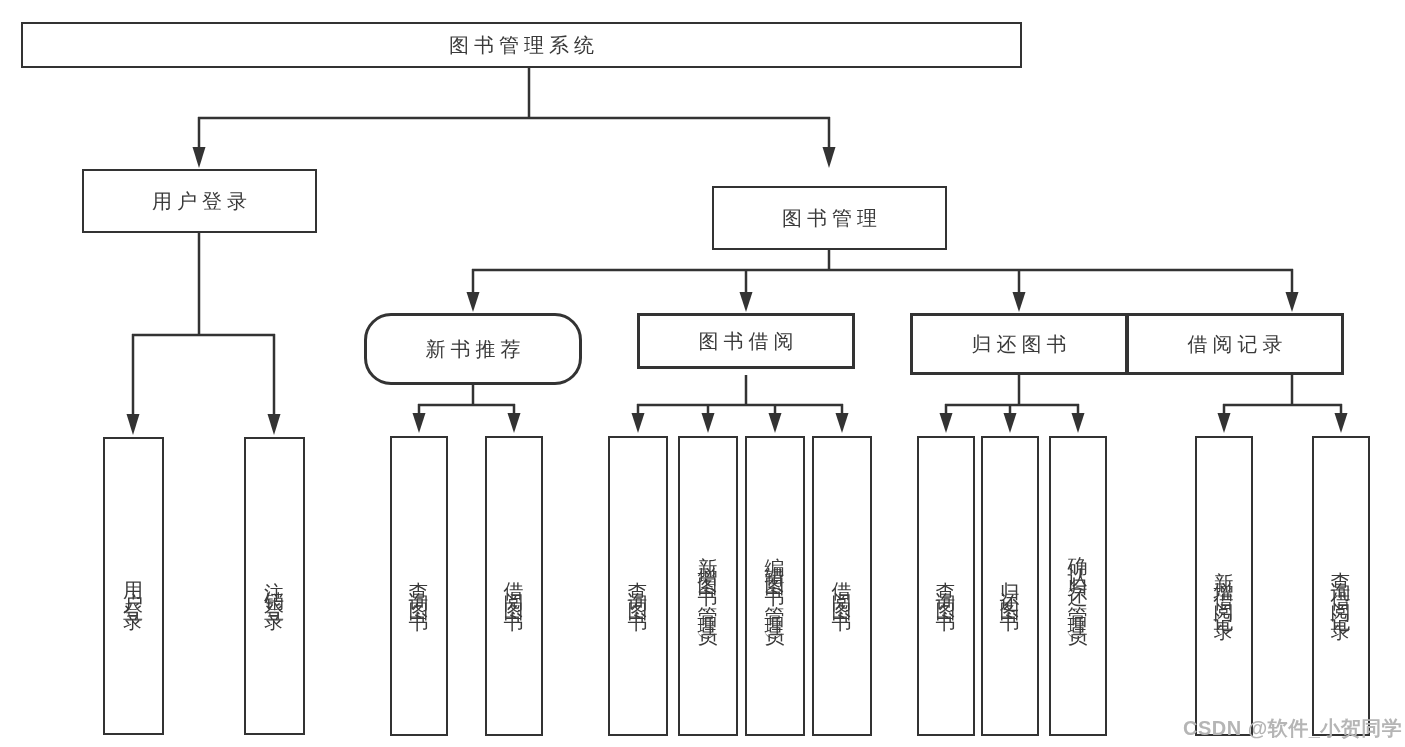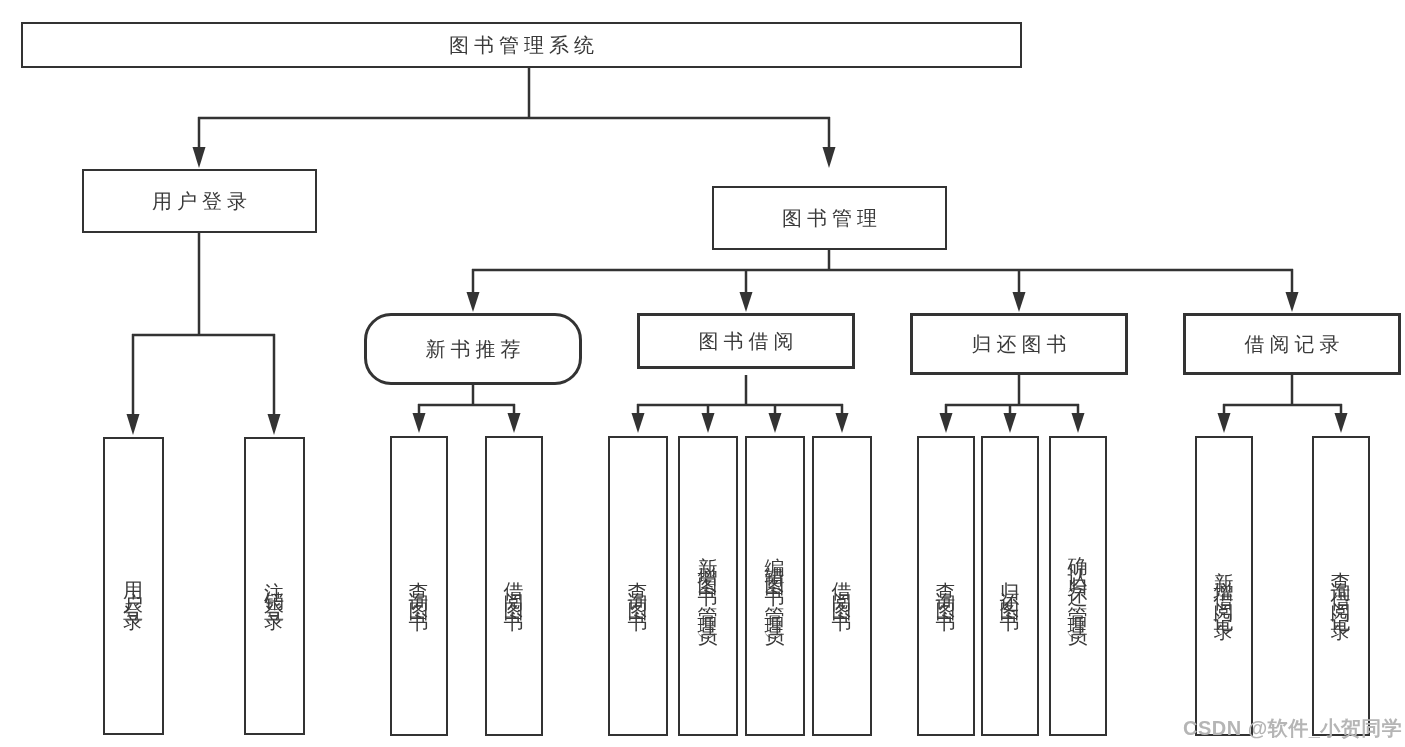--- a/index.html
+++ b/index.html
@@ -158,21 +158,21 @@
 
   <div class="node h-node lvl2" style="left:364px; top:313px; width:218px; height:72px;border-radius:27px;">
     <span>新书推荐</span>
   </div>
   <div class="node h-node lvl2" style="left:637px; top:313px; width:218px; height:56px;">
     <span>图书借阅</span>
   </div>
   <div class="node h-node lvl2" style="left:910px; top:313px; width:218px; height:62px;">
     <span>归还图书</span>
   </div>
-  <div class="node h-node lvl2" style="left:1183px; top:313px; width:218px; height:62px;">
+  <div class="node h-node lvl2" style="left:1126px; top:313px; width:218px; height:62px;">
     <span>借阅记录</span>
   </div>
 
   <div class="node v-node" style="left:103px; top:437px; width:61px; height:298px;">
     <span>用户登录</span>
   </div>
   <div class="node v-node" style="left:244px; top:437px; width:61px; height:298px;">
     <span>注销登录</span>
   </div>
 

